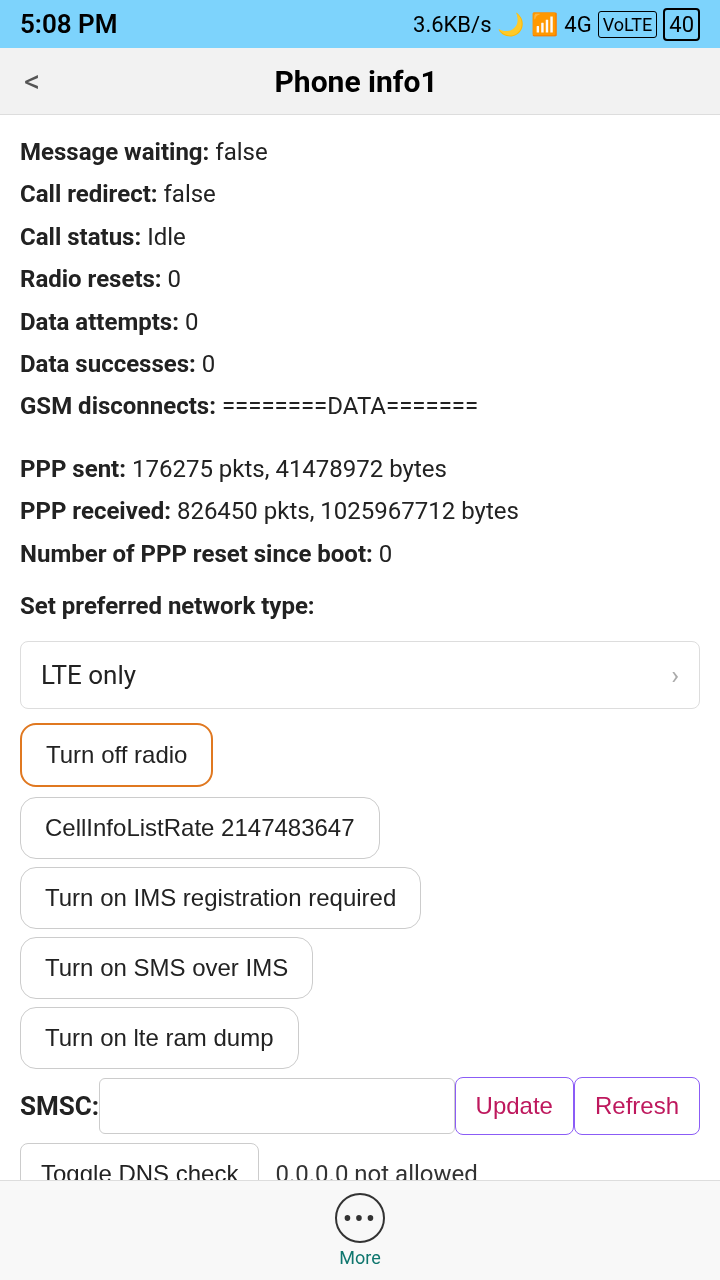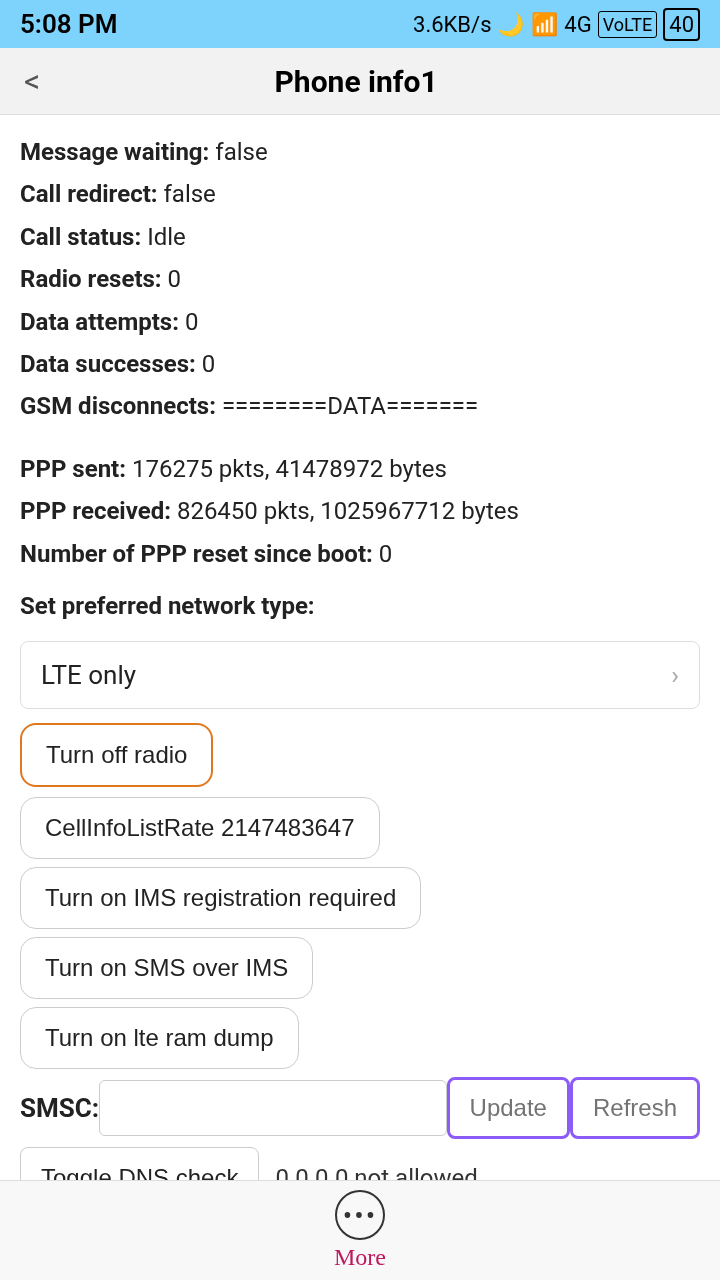--- a/index.html
+++ b/index.html
@@ -145,25 +145,25 @@
       flex: 1;
       border: 1px solid #ccc;
       border-radius: 6px;
       padding: 14px 12px;
       font-size: 22px;
       outline: none;
       background: #fff;
       min-height: 56px;
     }
     .smsc-btn {
-      border: 3px solid #8b5cf6;
+      border: 1px solid #8b5cf6;
       border-radius: 8px;
       padding: 14px 20px;
       font-size: 24px;
-      color: #737373;
+      color: #be185d;
       background: #fff;
       cursor: pointer;
       white-space: nowrap;
     }
 
     
     .toggle-dns-row {
       display: flex;
       align-items: center;
       gap: 16px;
@@ -211,23 +211,22 @@
       border: 2px solid #333;
       border-radius: 50%;
       display: flex;
       align-items: center;
       justify-content: center;
       font-size: 28px;
       color: #333;
       letter-spacing: 2px;
     }
     .more-label {
-      font-size: 24px;
-      color: #be185d;
-      font-family: Liberation Serif, serif;
+      font-size: 18px;
+      color: #0f766e;
     }
 
     .page-wrapper {
       padding-bottom: 110px;
     }
   </style>
 </head>
 <body>
 
 <div class="page-wrapper">

